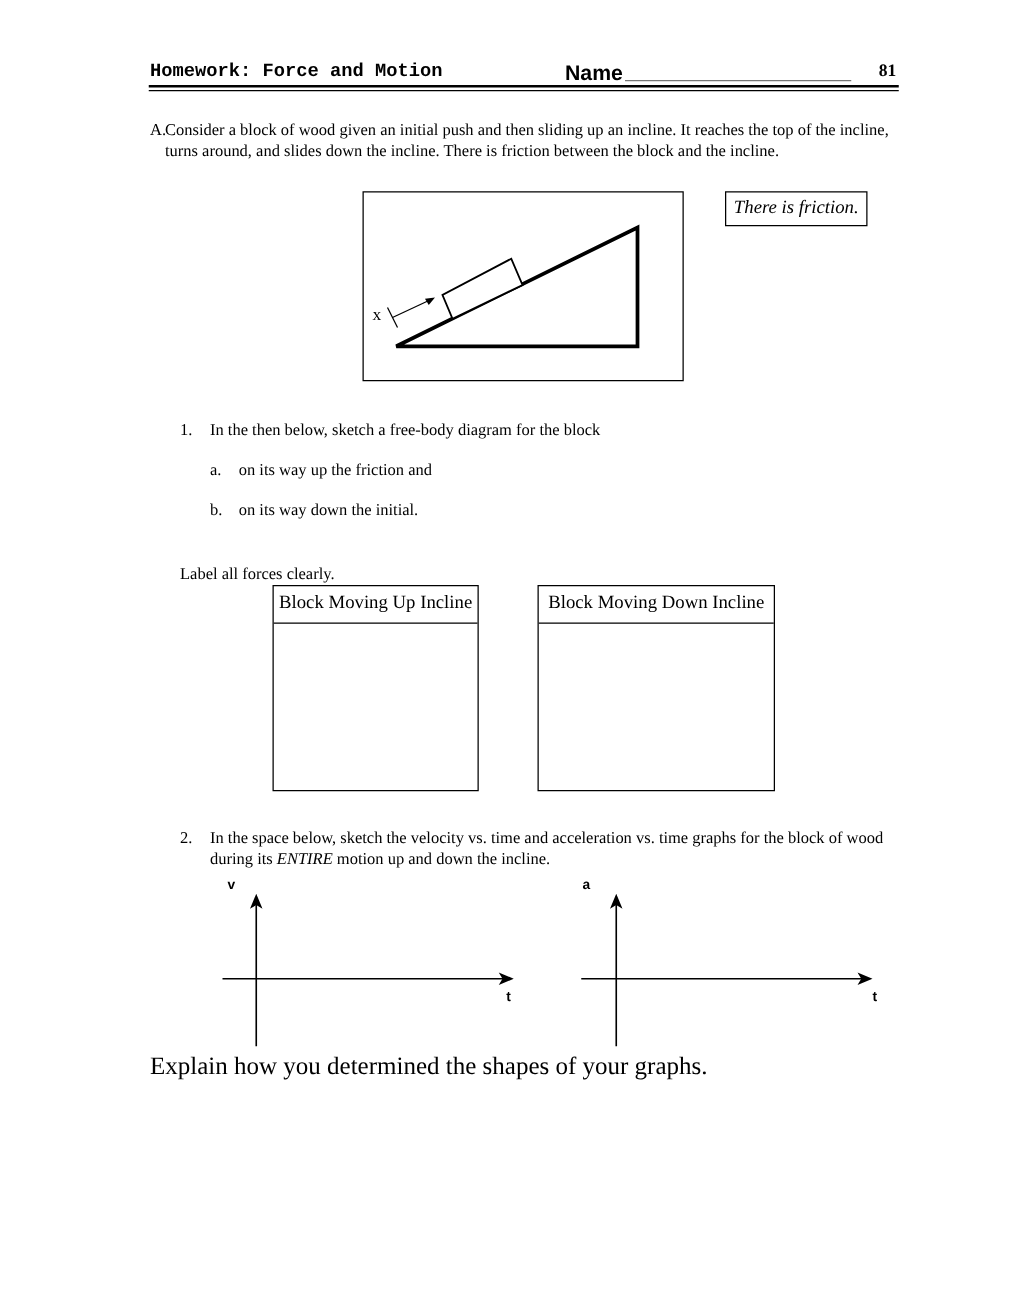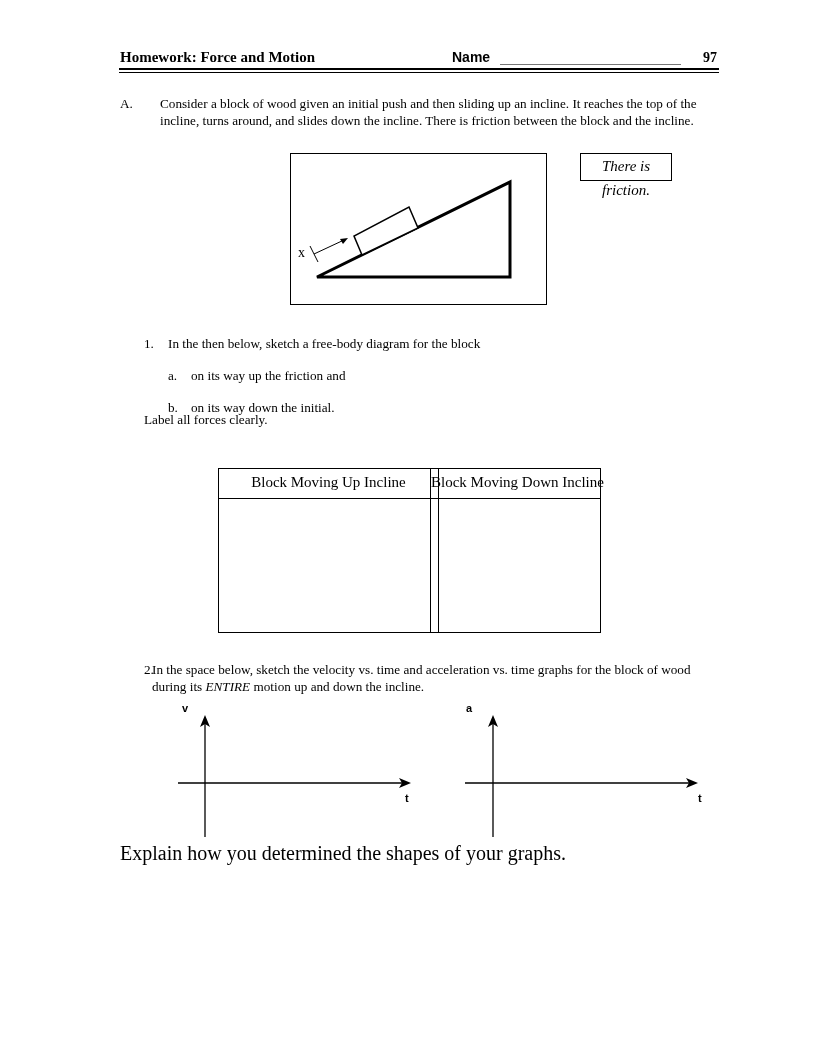--- a/index.html
+++ b/index.html
@@ -1,53 +1,53 @@
 <!DOCTYPE html>
 <html><head>
 <meta charset="utf-8">
 <style>
   html, body { margin: 0; padding: 0; background: #ffffff; }
   body { width: 813px; height: 1053px; position: relative; overflow: hidden;
          font-family: "Liberation Serif", serif; color: #000; }
   .abs { position: absolute; }
-  .hdr-title { left: 120px; top: 49px; font-family: Liberation Serif, serif; font-weight: bold; font-size: 15px; }
-  .hdr-name { left: 452px; top: 49px; font-family: "Liberation Sans", sans-serif; font-weight: bold; font-size: 14px; }
+  .hdr-title { left: 120px; top: 49px; font-family: Liberation Mono, monospace; font-weight: bold; font-size: 15px; }
+  .hdr-name { left: 452px; top: 49px; font-family: "Liberation Sans", sans-serif; font-weight: bold; font-size: 17px; }
   .hdr-name-line { left: 500px; top: 64px; width: 181px; border-bottom: 1px solid #777; }
   .hdr-page { left: 703px; top: 50px; font-size: 14px; font-weight: bold; }
   .rule1 { left: 119px; top: 68px; width: 600px; height: 0; border-top: 2px solid #000; }
   .rule2 { left: 119px; top: 72px; width: 600px; height: 0; border-top: 1px solid #000; }
   .para-a { left: 120px; top: 95px; width: 600px; font-size: 13.2px; line-height: 17px; }
   .para-a .lbl { position: absolute; left: 0; top: 0; }
-  .para-a .txt { margin-left: 40px; display: block; }
+  .para-a .txt { margin-left: 12px; display: block; }
   .diagram { left: 290px; top: 153px; width: 257px; height: 152px; border: 1px solid #000; box-sizing: border-box; }
-  .friction { left: 580px; top: 153px; width: 92px; height: 28px; border: 1px solid #000; box-sizing: border-box;
+  .friction { left: 580px; top: 153px; width: 114px; height: 28px; border: 1px solid #000; box-sizing: border-box;
               font-style: italic; font-size: 15px; text-align: center; line-height: 24px; }
   .q1 { left: 144px; top: 336px; font-size: 13.2px; }
   .q1 .num { position: absolute; left: 0; }
   .q1 .t { position: absolute; left: 24px; white-space: nowrap; }
   .sub { font-size: 13.2px; white-space: nowrap; }
   .sub .num { position: absolute; left: 0; }
   .sub .t { position: absolute; left: 23px; }
-  .label-forces { left: 144px; top: 412px; font-size: 13.2px; white-space: nowrap; text-align: right; }
-  .fbd { top: 468px; width: 221px; height: 165px; border: 1px solid #000; box-sizing: border-box; }
+  .label-forces { left: 144px; top: 451px; font-size: 13.2px; white-space: nowrap; text-align: right; }
+  .fbd { top: 468px; width: 165px; height: 165px; border: 1px solid #000; box-sizing: border-box; }
   .fbd .fbd-head { height: 29px; border-bottom: 1px solid #000; text-align: center; font-size: 15px; line-height: 27px; white-space: nowrap; }
   .q2 { left: 144px; top: 661px; width: 580px; font-size: 13.2px; line-height: 17px; }
   .q2 .num { position: absolute; left: 0; top: 0; }
-  .q2 .t { margin-left: 8px; display: block; }
+  .q2 .t { margin-left: 24px; display: block; }
   .graph { top: 700px; width: 260px; height: 145px; }
   .axis-lbl { font-family: "Liberation Sans", sans-serif; font-weight: bold; font-size: 11px; position: absolute; }
   .explain { left: 120px; top: 842px; font-size: 20px; white-space: nowrap; }
 </style>
 </head>
 <body>
 
 <div class="abs hdr-title">Homework:  Force and Motion</div>
 <div class="abs hdr-name">Name</div>
 <div class="abs hdr-name-line"></div>
-<div class="abs hdr-page">97</div>
+<div class="abs hdr-page">81</div>
 <div class="abs rule1"></div>
 <div class="abs rule2"></div>
 
 <div class="abs para-a">
   <span class="lbl">A.</span>
   <span class="txt">Consider a block of wood given an initial push and then sliding up an incline.  It reaches the top of the incline, turns around, and slides down the incline.  There is friction between the block and the incline.</span>
 </div>
 
 <div class="abs diagram">
   <svg width="257" height="152" viewBox="290 153 257 152" style="position:absolute;left:-1px;top:-1px;">
@@ -75,21 +75,21 @@
 </div>
 <div class="abs sub" style="left:168px;top:400px;">
   <span class="num">b.</span>
   <span class="t">on its way down the initial.</span>
 </div>
 <div class="abs label-forces">Label all forces clearly.</div>
 
 <div class="abs fbd" style="left:218px;">
   <div class="fbd-head">Block Moving Up Incline</div>
 </div>
-<div class="abs fbd" style="left:430px;width:171px;">
+<div class="abs fbd" style="left:430px;width:190px;">
   <div class="fbd-head">Block Moving Down Incline</div>
 </div>
 
 <div class="abs q2">
   <span class="num">2.</span>
   <span class="t"><span>In the space below, sketch the velocity vs. time and acceleration vs. time graphs for the block of wood during its </span><i>ENTIRE</i><span> motion up and down the incline.</span></span>
 </div>
 
 <div class="abs graph" style="left:165px;">
   <svg width="260" height="145" viewBox="165 700 260 145" style="position:absolute;left:0;top:0;">

